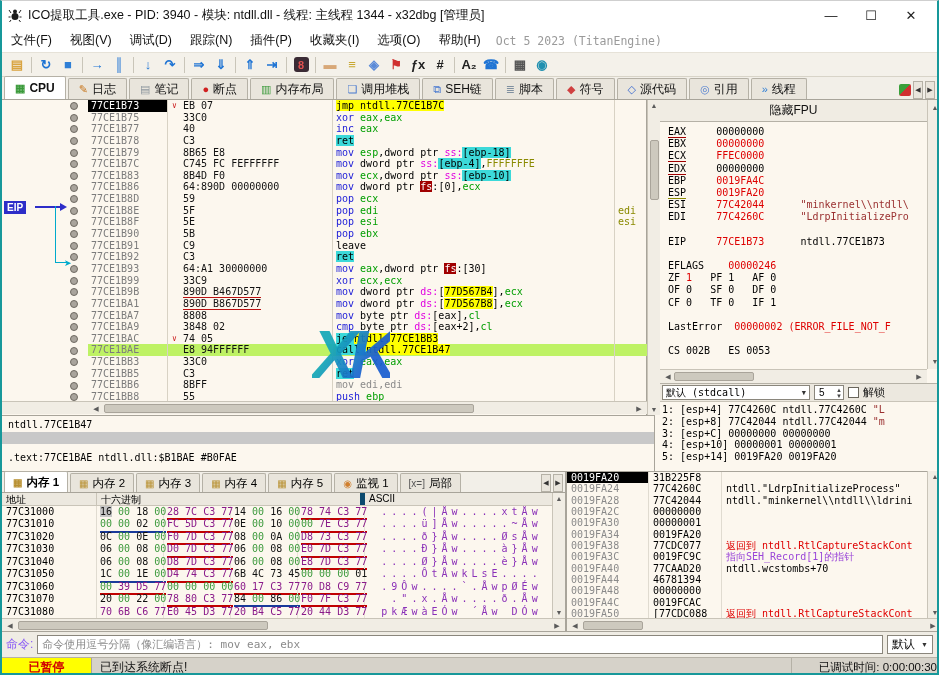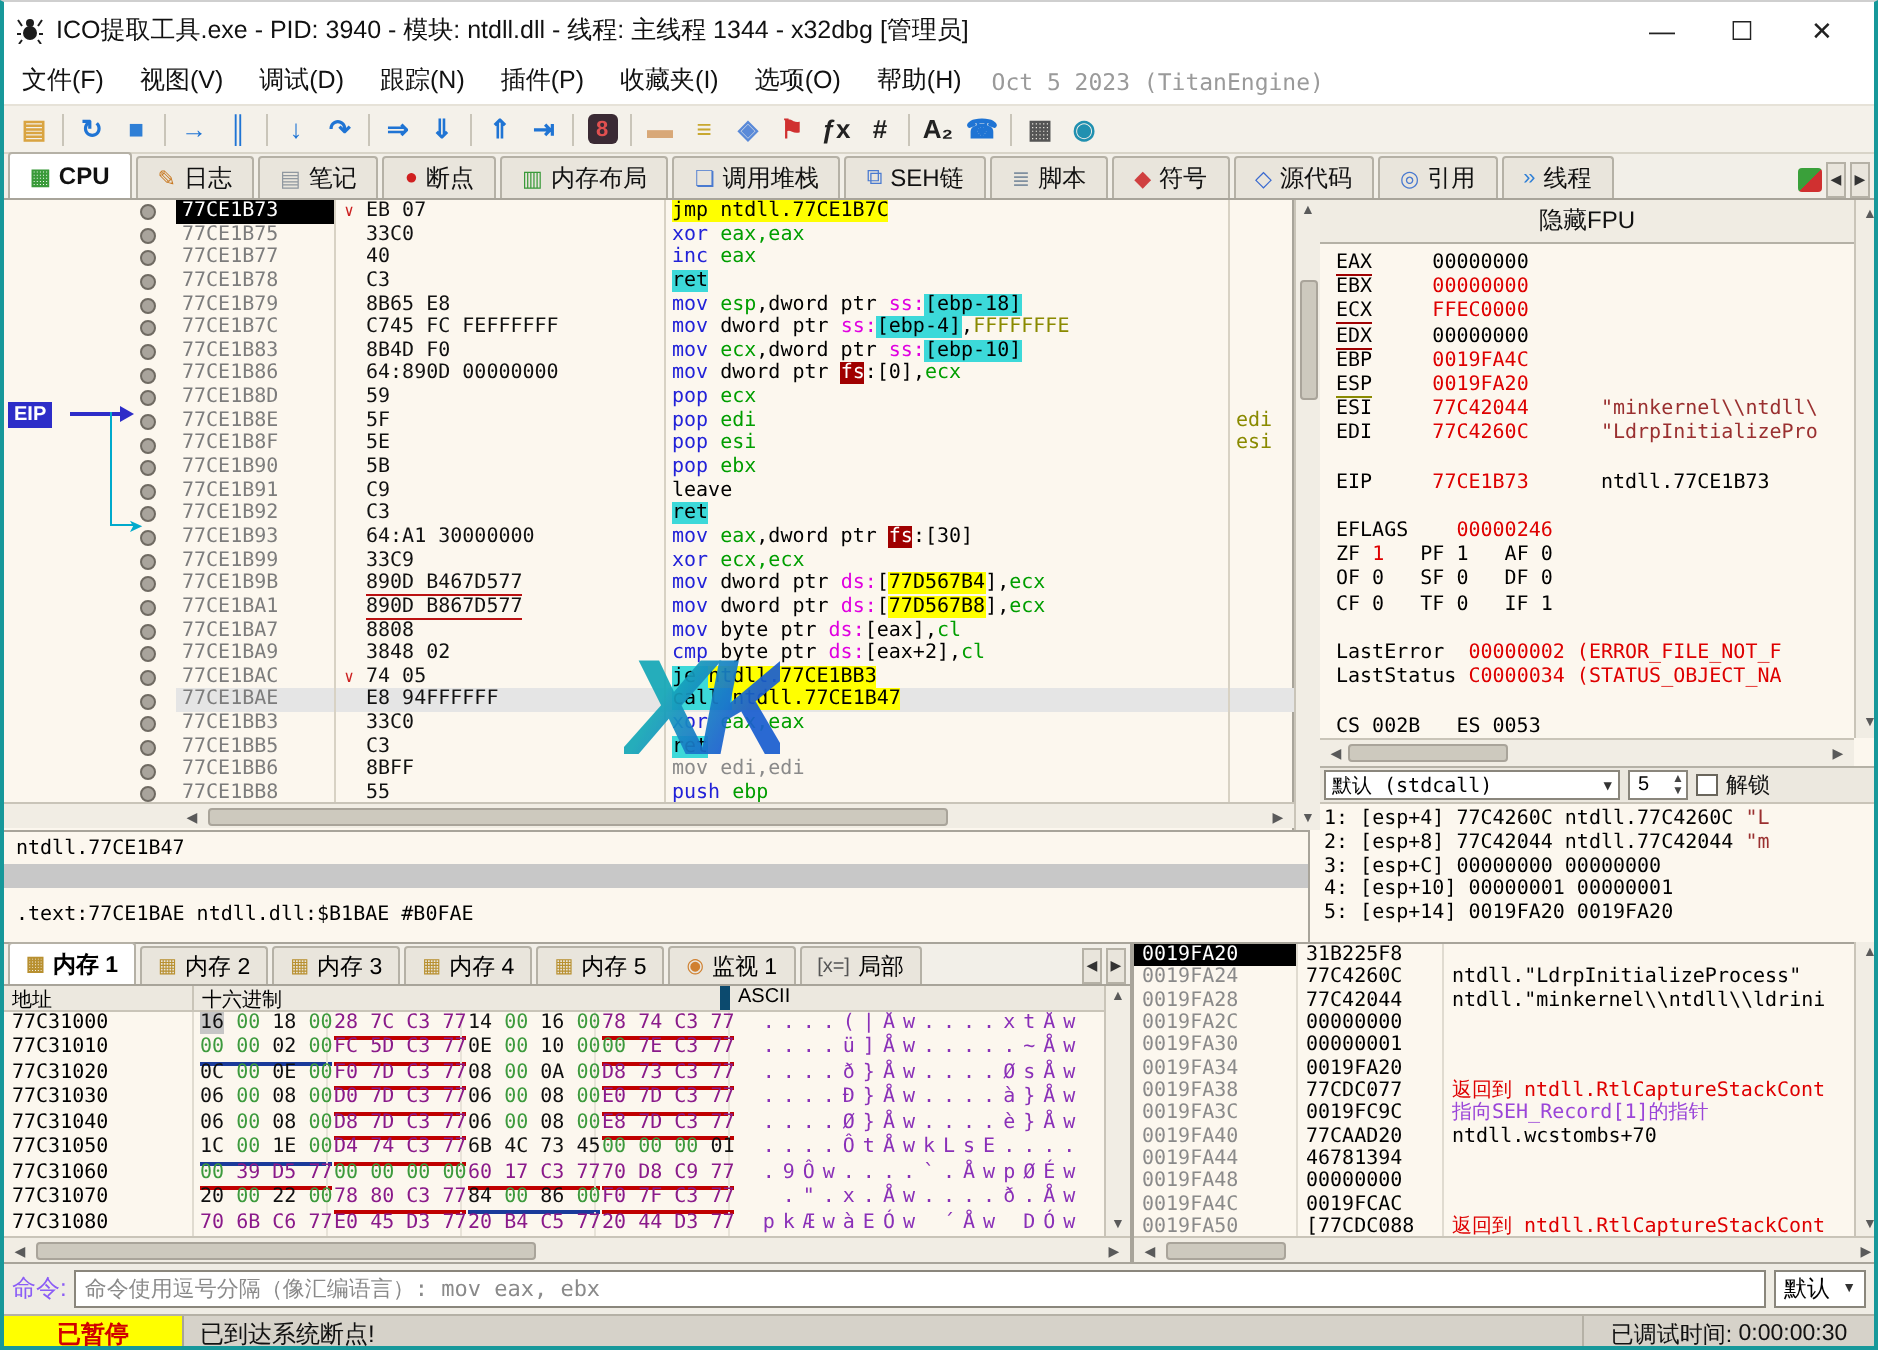--- a/index.html
+++ b/index.html
@@ -33,21 +33,21 @@
   .bpdot{position:absolute;width:8px;height:8px;border-radius:50%;background:#a9a49c;border:1px solid #6f6a62;left:68px;}
   .eip-label{left:2px;top:101px;background:#2d2dc8;color:#fff;font-size:10px;font-weight:bold;padding:0 3px;height:13px;line-height:13px;}
   .eip-arrow{left:33px;top:106px;width:26px;height:2px;background:#2d2dc8;}
   .eip-arrow:after{content:"";position:absolute;right:-6px;top:-3px;border-left:7px solid #2d2dc8;border-top:4px solid transparent;border-bottom:4px solid transparent;}
   .arc1{left:53px;top:106px;width:12px;height:57px;border-left:1px solid #00aacc;border-bottom:1px solid #00aacc;}
   .arc1-head{left:62px;top:158px;color:#00aacc;font-size:9px;}
   .arc2{left:50px;top:337px;width:14px;height:24px;border-left:1px dashed #00aacc;border-top:1px dashed #00aacc;border-bottom:1px dashed #00aacc;}
   .arc2-head{left:60px;top:355px;color:#00aacc;font-size:9px;}
   .drows{left:86px;top:99px;width:559px;height:301px;overflow:hidden;font-size:10px;}
   .drow{display:flex;height:11.65px;line-height:11.6px;white-space:pre;}
-  .drow.sel{background:#e5e5e5;}
+  .drow.sel{background:#bef264;}
   .d-addr{width:80px;color:#7c7c7c;padding-left:3px;border-right:1px solid #d8d2c4;}
   .d-addr.eip{background:#000;color:#fff;}
   .d-ind{width:13px;color:#cc2222;font-size:8px;text-align:center;}
   .d-bytes{width:152px;color:#111;border-right:1px solid #d8d2c4;padding-left:2px;}
   .d-bytes .ub{border-bottom:1px solid #bb1111;}
   .d-instr{width:282px;padding-left:3px;border-right:1px solid #d8d2c4;color:#000;}
   .d-comm{flex:1;color:#8a8a00;padding-left:3px;}
   .dis-vscroll{left:645px;top:99px;width:13px;height:315px;background:#f1ede4;border-left:1px solid #c9c4b8;}
   .dis-hscroll{left:0;top:400px;width:645px;height:13px;background:#f1ede4;border-top:1px solid #c9c4b8;}
   .slider{position:absolute;background:#cdc9be;border:1px solid #a9a49a;border-radius:2px;}
@@ -110,21 +110,21 @@
   
   .cmdbar{left:0;top:630px;width:100%;height:26px;background:#efece4;border-top:1px solid #a8a49a;display:flex;align-items:center;padding:0 4px;gap:4px;}
   .cmd-label{font-size:12px;color:#8b5cf6;}
   .cmd-input{flex:1;height:19px;background:#fff;border:1px solid #8a867c;font-size:11px;font-family:"DejaVu Sans Mono",monospace;padding:0 4px;color:#333;}
   .cmd-input::placeholder{color:#8a8a8a;}
   .cmd-default{width:46px;height:19px;background:#fff;border:1px solid #8a867c;font-size:11.5px;display:flex;align-items:center;justify-content:space-between;padding:0 4px;}
   
   .statusbar{left:0;top:656px;width:100%;height:19px;background:#d6d2c9;display:flex;align-items:center;border-top:1px solid #b5b1a6;}
   .st-badge{width:90px;height:100%;background:#ffff00;color:#d00000;font-weight:bold;font-size:12px;display:flex;align-items:center;justify-content:center;border-right:1px solid #a8a49a;}
   .st-msg{flex:1;height:100%;display:flex;align-items:center;padding-left:8px;font-size:12px;color:#111;border-right:1px solid #b5b1a6;}
-  .st-time{width:145px;height:100%;display:flex;align-items:center;justify-content:center;font-size:11.5px;color:#111;}
+  .st-time{width:145px;height:100%;display:flex;align-items:center;justify-content:flex-end;font-size:11.5px;color:#111;}
   
   .wm{left:310px;top:298px;width:430px;height:110px;display:flex;align-items:center;opacity:0.93;pointer-events:none;z-index:5;}
   .wm-logo{font-size:68px;font-weight:bold;font-style:italic;letter-spacing:-8px;
     background:linear-gradient(120deg,#15a8b8 30%,#1b5fd0 70%);-webkit-background-clip:text;background-clip:text;color:transparent;
     text-shadow:none;line-height:1;}
   .wm-txt{margin-left:10px;}
   .wm-cn{font-size:33px;font-weight:bold;color:#0aa3a8;text-shadow:0 0 2px #fff,0 0 2px #fff;letter-spacing:2px;line-height:1.1;}
   .wm-en{font-size:24px;font-weight:bold;color:#1b66cc;text-shadow:0 0 2px #fff;border-bottom:3px solid #0aa3a8;display:inline-block;line-height:1.3;}
 </style>
 </head>
@@ -335,21 +335,20 @@
       <div class="regrow"><span class="s-k">EDI</span><span class="s-k">     </span><span class="s-r">77C4260C</span><span class="s-k">      </span><span class="s-mar">"LdrpInitializePro</span></div>
       <div class="regrow"></div>
       <div class="regrow"><span class="s-k">EIP</span><span class="s-k">     </span><span class="s-r">77CE1B73</span><span class="s-k">      </span><span class="s-k">ntdll.77CE1B73</span></div>
       <div class="regrow"></div>
       <div class="regrow"><span class="s-k">EFLAGS</span><span class="s-k">    </span><span class="s-r">00000246</span></div>
       <div class="regrow"><span class="s-k">ZF </span><span class="s-r">1</span><span class="s-k">   PF 1   AF 0</span></div>
       <div class="regrow"><span class="s-k">OF 0   SF 0   DF 0</span></div>
       <div class="regrow"><span class="s-k">CF 0   TF 0   IF 1</span></div>
       <div class="regrow"></div>
       <div class="regrow"><span class="s-k">LastError  </span><span class="s-r">00000002 (ERROR_FILE_NOT_F</span></div>
-      <div class="regrow"><span class="s-k">LastStatus </span><span class="s-r">C0000034 (STATUS_OBJECT_NA</span></div>
       <div class="regrow"></div>
       <div class="regrow"><span class="s-k">CS 002B   ES 0053</span></div>
     </div>
   <div class="abs reg-vscroll">
     <span class="scr-arrow" style="top:4px;left:1px;">▲</span>
     <span class="scr-arrow" style="bottom:4px;left:1px;">▼</span>
   </div>
   <div class="abs reg-hscroll">
     <span class="scr-arrow" style="left:2px;top:3px;">◀</span>
     <div class="slider" style="left:14px;top:2px;width:80px;height:9px;"></div>

